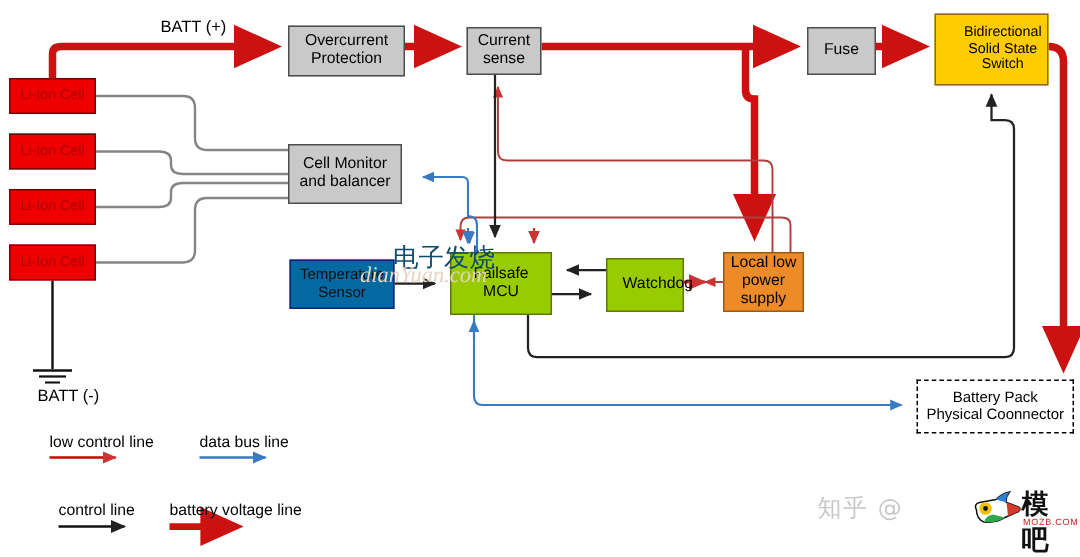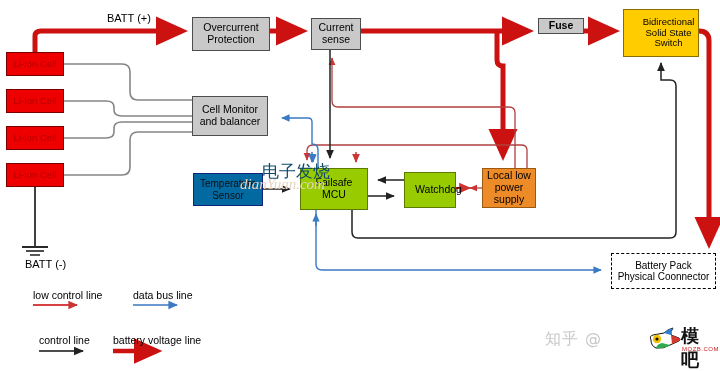--- a/index.html
+++ b/index.html
@@ -137,21 +137,21 @@
       <span style="white-space: pre-line;">Li-Ion Cell</span>
     </div>
     <div class="blk gray" style="left: 192px; top: 17px; width: 78px; height: 34px;">
       <span style="white-space: pre-line;">Overcurrent
 Protection</span>
     </div>
     <div class="blk gray" style="left: 311px; top: 18px; width: 50px; height: 32px;">
       <span style="white-space: pre-line;">Current
 sense</span>
     </div>
-    <div class="blk gray" style="left: 538px; top: 18px; width: 46px; height: 16px; font-weight: bold;">
+    <div class="blk gray" style="left: 538px; top: 18px; width: 46px; height: 32px;">
       <span style="white-space: pre-line;">Fuse</span>
     </div>
     <div class="blk gold" style="left: 623px; top: 9px; width: 76px; height: 48px; padding-left: 15px;">
       <span style="white-space: pre-line;">Bidirectional
 Solid State
 Switch</span>
     </div>
     <div class="blk gray" style="left: 192px; top: 96px; width: 76px; height: 40px;">
       <span style="white-space: pre-line;">Cell Monitor
 and balancer</span>

